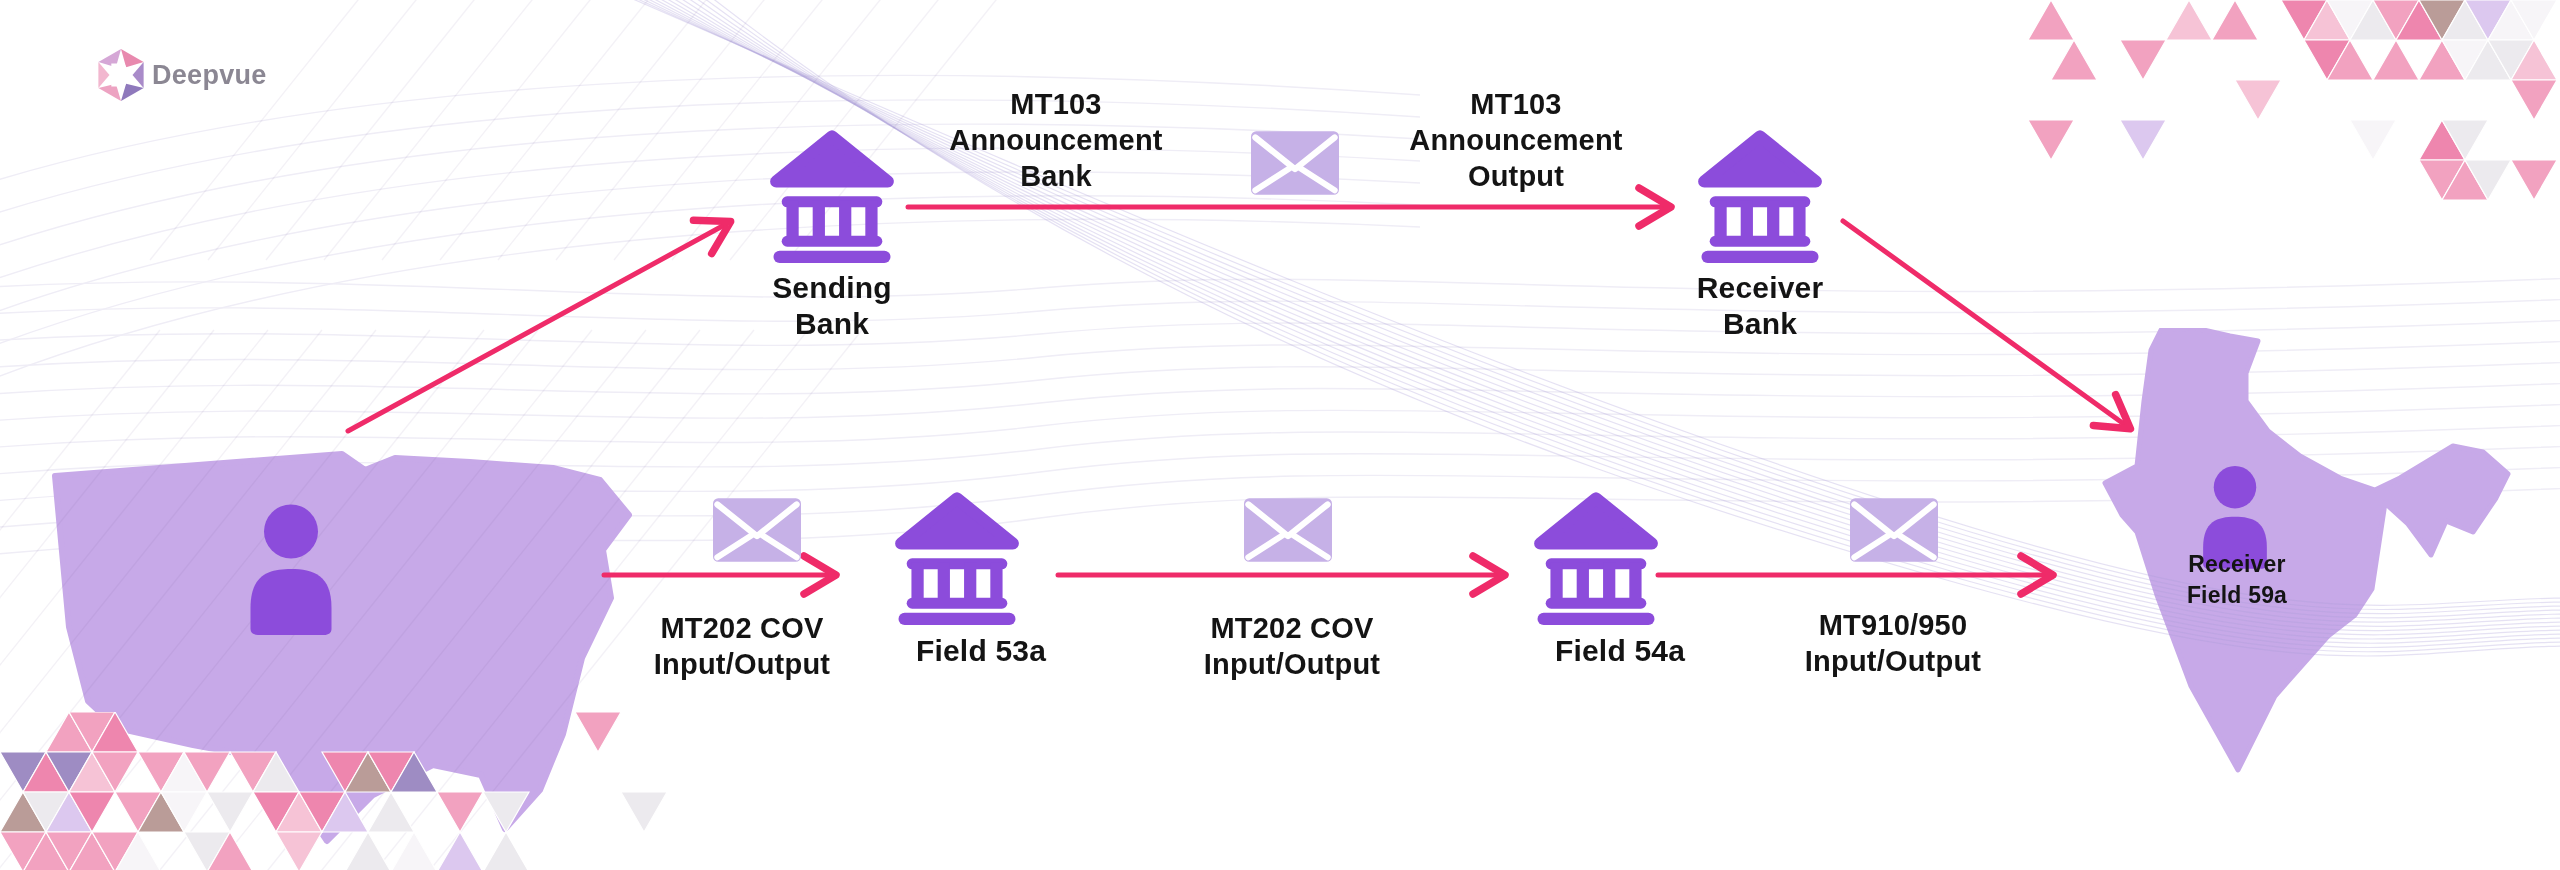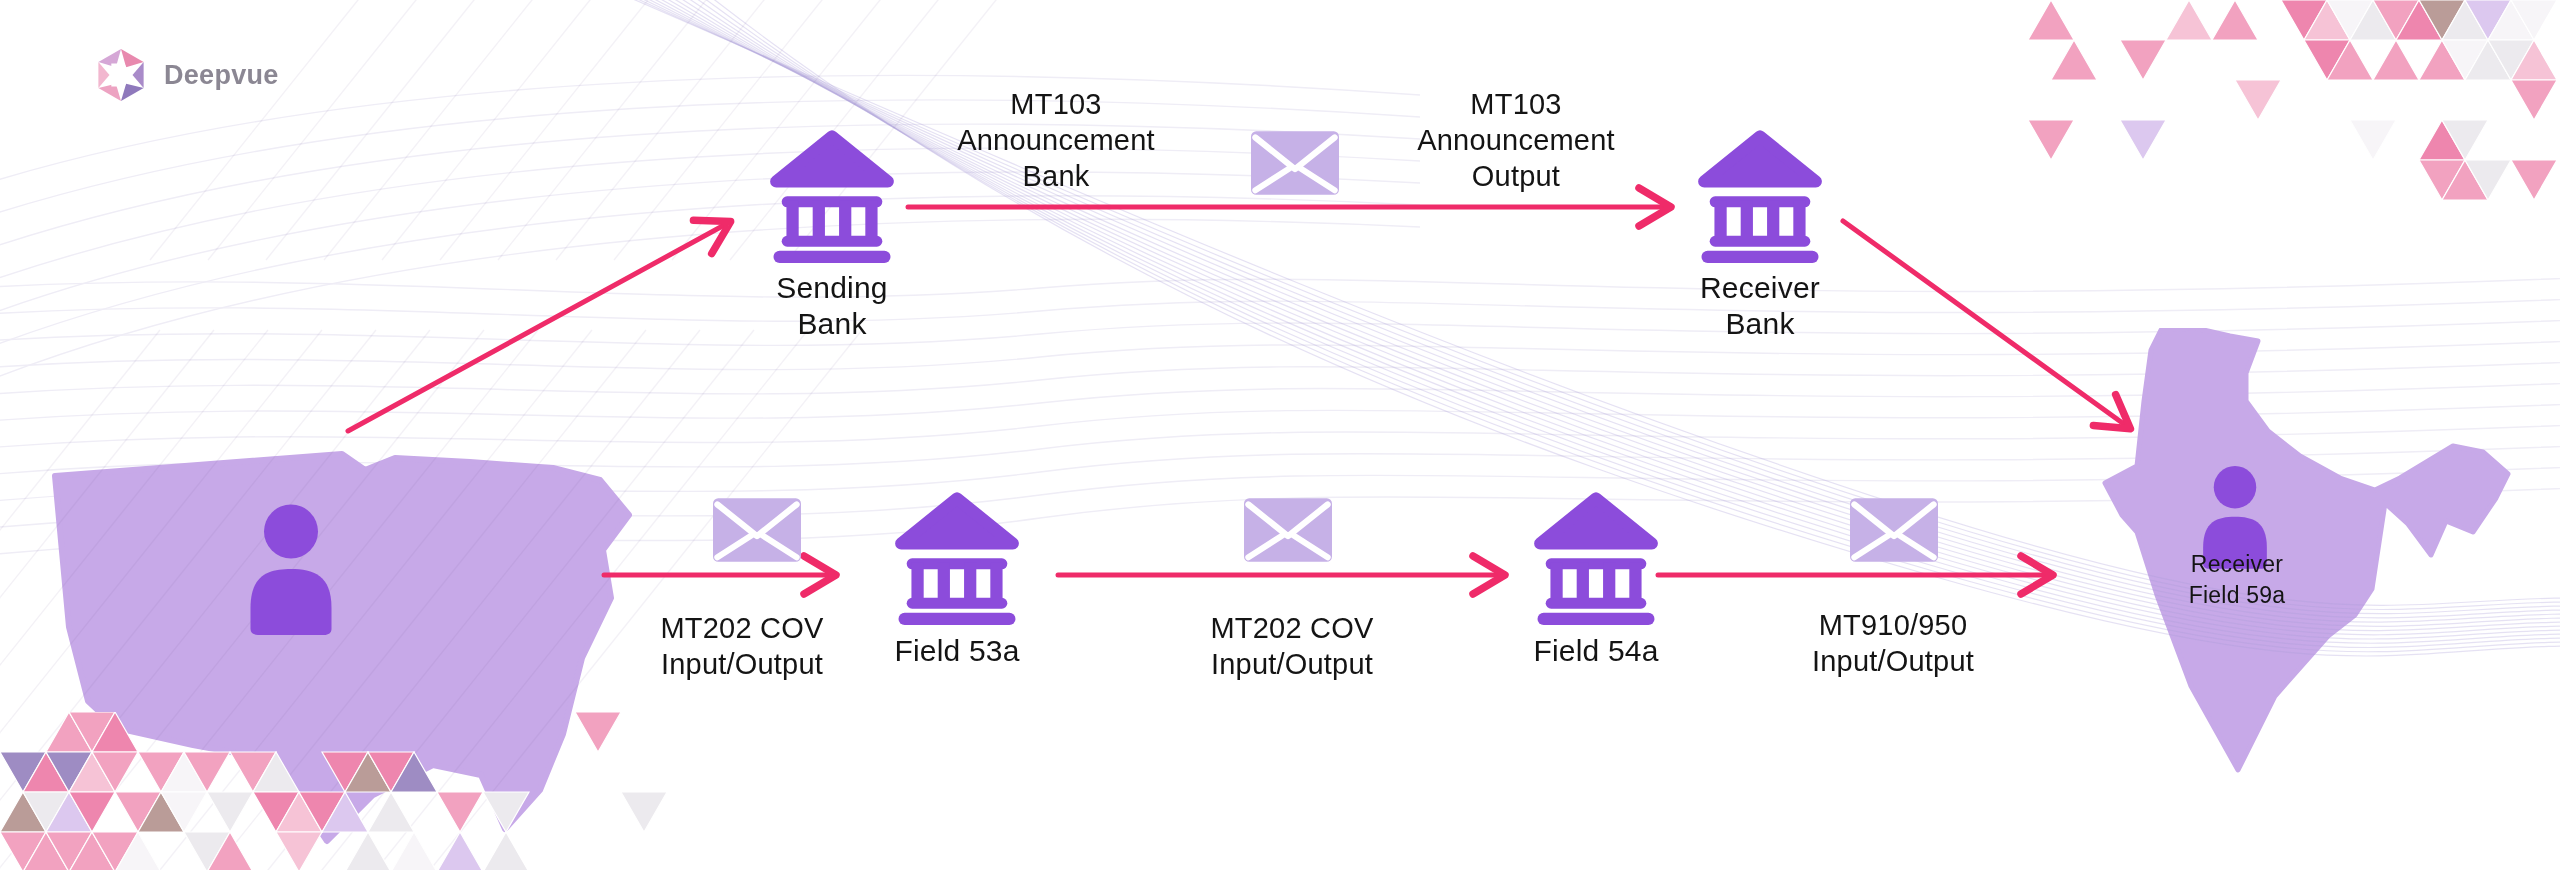--- a/index.html
+++ b/index.html
@@ -3,30 +3,30 @@
 <meta charset="utf-8">
 <style>
   html,body{margin:0;padding:0;background:#fff;}
   #stage{
     position:relative;width:2560px;height:870px;overflow:hidden;background:#fff;
     font-family:"Liberation Sans","DejaVu Sans",sans-serif;color:var(--text-dark,#141414);
   }
   #stage svg.layer{position:absolute;left:0;top:0;}
   .abs{position:absolute;}
   .lbl{
-    position:absolute;transform:translateX(-50%);text-align:center;font-weight:400;
+    position:absolute;transform:translateX(-50%);text-align:center;font-weight:700;
     color:var(--text-dark,#141414);white-space:nowrap;letter-spacing:.2px;
   }
   .lbl.msg{font-size:29px;line-height:36px;}
   .lbl.node{font-size:30px;line-height:36px;}
   .lbl.sender{font-size:29px;line-height:36px;}
   .lbl.receiver{font-size:23px;line-height:31px;}
-  .lbl.field{font-size:30px;line-height:34px;}
+  .lbl.field{font-size:30px;line-height:34px;margin-left:24px;}
   #logo{position:absolute;left:92px;top:44px;display:flex;align-items:center;}
-  #logo .brand-text{margin-left:14px;font-size:27px;font-weight:700;color:var(--logo-gray,#8B8793);letter-spacing:.3px;}
+  #logo .brand-text{margin-left:2px;font-size:27px;font-weight:700;color:var(--logo-gray,#8B8793);letter-spacing:.3px;}
   .icon-svg{display:block;width:100%;height:100%;}
 </style>
 </head>
 <body>
 
 <div id="stage">
 
   <svg class="layer" width="2560" height="870">
     <g id="bg-waves" fill="none" stroke="#EFEDF6" stroke-width="1.4">
         <path d="M -80 205 Q 430 25 1420 95"></path>

